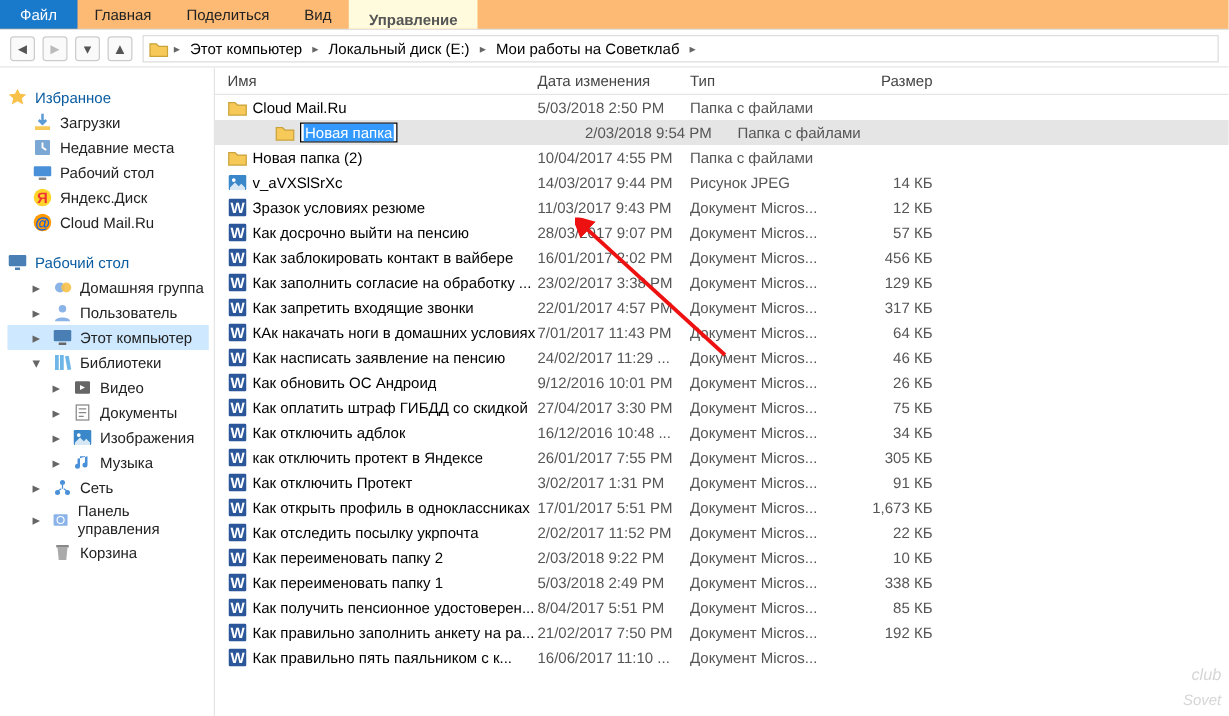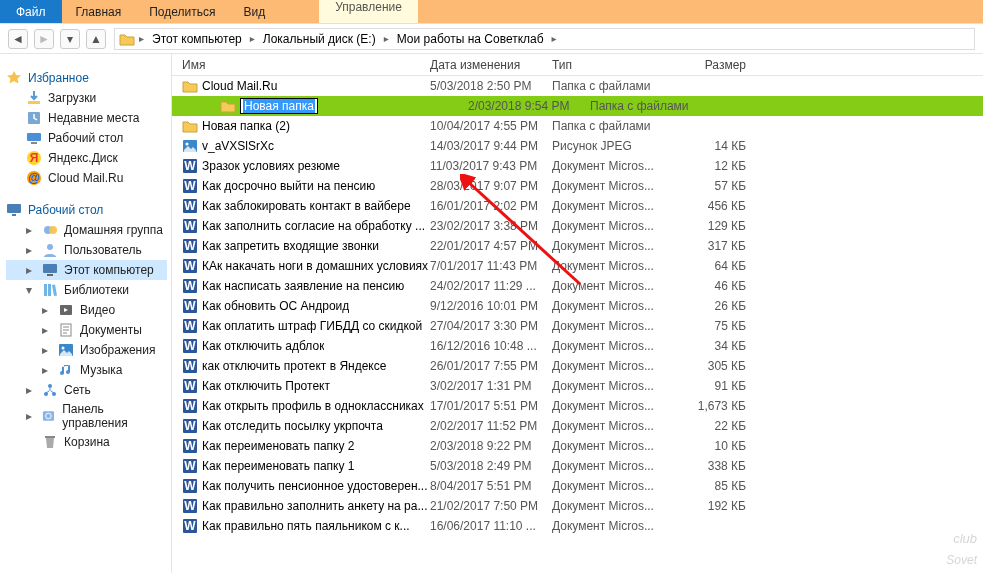--- a/index.html
+++ b/index.html
@@ -2,21 +2,21 @@
 <html><head>
 <meta charset="utf-8">
 <style>
   * { box-sizing: border-box; margin: 0; padding: 0; font-family: "Segoe UI", Tahoma, sans-serif; font-size: 12px; }
   body { width: 983px; height: 573px; background: #fff; overflow: hidden; position: relative; }
 
   
   .ribbon { height: 24px; display: flex; align-items: stretch; background: #fdba74; border-bottom: 1px solid #e0e0e0; }
   .ribbon .file-tab { background:#1979ca; color:#fff; padding:0 16px; display:flex; align-items:center; }
   .ribbon .tab { padding:0 14px; display:flex; align-items:center; color:#222; cursor:default; }
-  .ribbon .manage-group { margin-left: 40px; padding:0 16px; display:flex; align-items:flex-start; background:#fffbdc; color:#555;}
+  .ribbon .manage-group { padding:0 16px; display:flex; align-items:flex-end; background:#fffbdc; color:#555;font-weight:bold;}
 
   
   .navrow { height: 30px; display:flex; align-items:center; gap:8px; padding:0 8px; border-bottom:1px solid #e5e5e5; background:#fff;}
   .nav-arrows { display:flex; gap:6px; }
   .nav-btn { width:20px; height:20px; border:1px solid #ccc; border-radius:3px; display:flex; align-items:center; justify-content:center; color:#555; background:#fafafa;}
   .nav-btn.disabled{ color:#bbb; }
   .breadcrumb { flex:1; border:1px solid #ddd; height:22px; display:flex; align-items:center; padding:0 4px; gap:4px; }
   .breadcrumb .sep{ color:#666; font-size:10px; }
   .breadcrumb .folder-icon{ width:16px;height:16px; }
   .crumb { padding:0 4px; color:#000; }
@@ -36,21 +36,21 @@
   
   .content { flex:1; position:relative; }
   .headers { display:flex; border-bottom:1px solid #e5e5e5; height:22px; align-items:center; color:#444; padding-left:10px;}
   .col-name { width:248px; }
   .col-date { width:122px; }
   .col-type { width:116px; }
   .col-size { width:78px; text-align:right; }
   .rows { }
   .row { display:flex; align-items:center; height:20px; padding-left:10px; }
   .row .cell{ white-space:nowrap; overflow:hidden; text-overflow:ellipsis; }
-  .row.selected{ background:#84cc16;padding-left:48px; }
+  .row.selected{ background:#e5e5e5;padding-left:48px; }
   .row .icon{ width:16px;height:16px; margin-right:4px; flex:none;}
   .cell-name{ width:248px; display:flex; align-items:center; }
   .cell-date{ width:122px; color:#555;}
   .cell-type{ width:116px; color:#555;}
   .cell-size{ width:78px; color:#555; text-align:right;}
 
   .rename-box{ border:1px solid #000; background:#fff; padding:0 2px; height:16px; line-height:14px; }
   .rename-sel{ background:#3399ff; color:#fff; padding:0 1px;}
 
   

